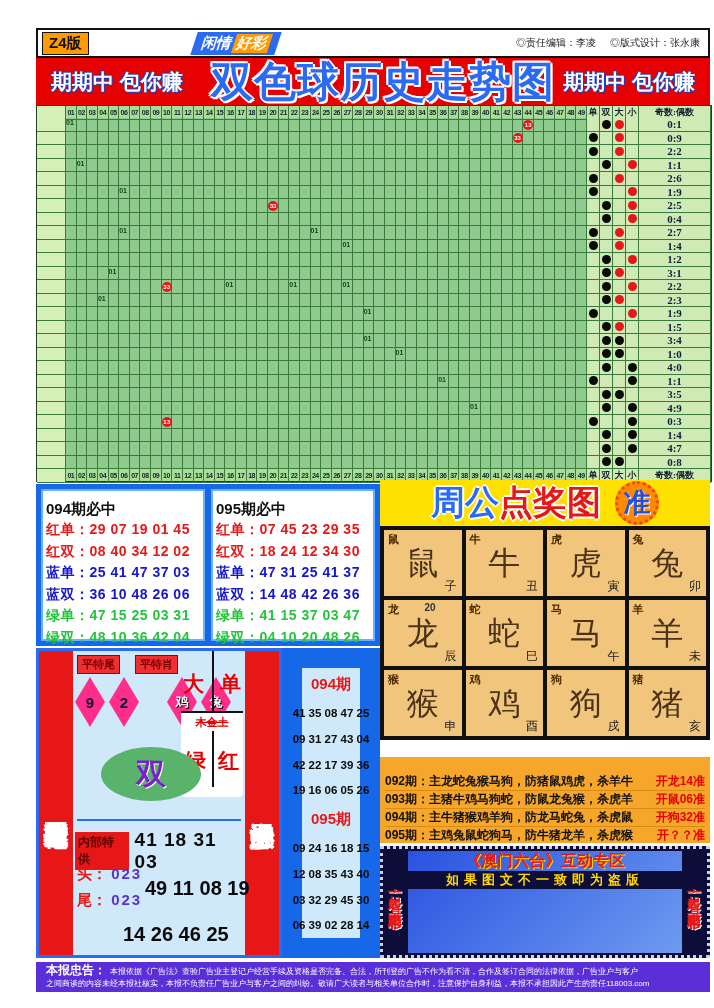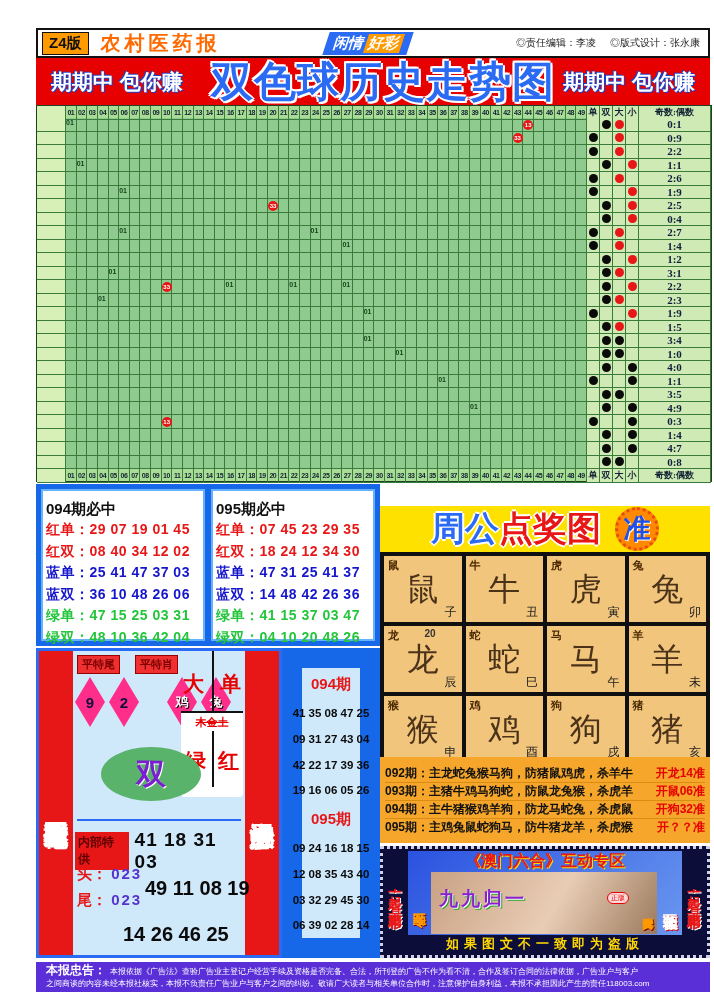--- a/index.html
+++ b/index.html
@@ -44,40 +44,40 @@
   .dot{width:9px;height:9px;border-radius:50%;}
   .dot.black{background:#0a0a0a;} .dot.red{background:#e81717;}
   
   .picks{position:absolute;left:36px;top:484px;width:344px;height:162px;background:#1668e8;
          display:flex;gap:6px;padding:5px;}
   .pickbox{flex:1;background:#fff;border:2px solid #66b2ff;padding:8px 3px;}
   .pick-title{font-weight:bold;font-size:15px;color:#111;line-height:20px;}
   .pick-line{font-weight:bold;font-size:14px;line-height:21.5px;white-space:nowrap;letter-spacing:0.5px;}
   .pc-red{color:#e81717;} .pc-blue{color:#1515cc;} .pc-green{color:#23c53b;}
   
-  .zhou{position:absolute;left:380px;top:506px;width:330px;}
+  .zhou{position:absolute;left:380px;top:480px;width:330px;}
   .zhou-title{background:#ffe100;height:46px;display:flex;align-items:center;justify-content:center;gap:14px;}
   .zt-text{font-size:34px;font-weight:bold;font-family:"DejaVu Serif",serif;
            text-shadow:-2px 0 #fff,2px 0 #fff,0 -2px #fff,0 2px #fff;}
   .zt-blue{color:#2b6bf3;} .zt-red{color:#e81717;}
   .zbadge{width:44px;height:44px;border-radius:50%;background:#ff8a00;border:3px dotted #e84a10;
           color:#1e50e8;font-size:27px;font-weight:bold;display:flex;align-items:center;
           justify-content:center;text-shadow:1px 1px 0 #fff;}
   .zodiac{background:#101010;padding:4px;display:grid;grid-template-columns:repeat(4,1fr);gap:4px;}
   .zcell{background:#f2c57c;height:66px;position:relative;}
   .z-animal{position:absolute;top:2px;left:4px;font-size:11px;font-weight:bold;color:#4a2800;
             font-family:"DejaVu Serif",serif;}
   .z-art{position:absolute;left:50%;top:52%;transform:translate(-50%,-50%);font-size:32px;
          color:#3a2410;font-family:"DejaVu Serif",serif;opacity:.9;}
   .z-branch{position:absolute;bottom:1px;right:5px;font-size:12px;color:#222;
             font-family:"DejaVu Serif",serif;}
   .z-note{position:absolute;top:2px;right:26px;font-size:10px;font-weight:bold;color:#333;}
   
   .preds{position:absolute;left:380px;top:757px;width:330px;height:86px;background:#f5a62b;
-         padding:8px 5px;display:flex;flex-direction:column;justify-content:space-around;}
+         padding:16px 5px;display:flex;flex-direction:column;justify-content:space-around;}
   .pred-row{display:flex;align-items:center;font-size:12px;font-weight:bold;color:#111;
             white-space:nowrap;border-bottom:1px solid #d88c12;}
   .pred-row:last-child{border-bottom:none;}
   .pred-result{margin-left:auto;color:#e60000;}
   
   .macau{position:absolute;left:380px;top:846px;width:330px;height:112px;background:#0d0d3a;
          border:3px dotted #cfcfe8;display:flex;}
   .vtext{writing-mode:vertical-rl;text-orientation:upright;display:flex;align-items:center;
          justify-content:center;}
   .mc-outer{width:25px;color:#e81717;font-size:14px;font-weight:bold;
@@ -142,21 +142,20 @@
           color:#fff;padding:2px 10px;font-size:8px;line-height:12px;}
   .footer b{font-size:12px;margin-right:4px;}
 </style>
 </head>
 <body>
 
 <div class="page">
 
   <div class="masthead">
     <span class="edition">Z4版</span>
-    <span class="papername">农村医药报</span>
     <span class="ribbon">
         <span>闲情</span>
         <span class="hot">好彩</span>
       </span>
     <span class="credits">
       <span>◎责任编辑：李凌</span>
       <span>◎版式设计：张永康</span>
     </span>
   </div>
 
@@ -2238,29 +2237,20 @@
         <span>095期：</span>
         <span>主鸡兔鼠蛇狗马，防牛猪龙羊，杀虎猴</span>
         <span class="pred-result">开？？准</span>
       </div>
     </div>
 
   <div class="macau">
     <div class="vtext mc-outer">一起看，更精彩！</div>
     <div class="mc-main">
       <div class="mc-title">《澳门六合》互动专区</div>
-      <div class="mc-mid">
-        <div class="vtext mc-inner-left">互动专区</div>
-        <div class="mc-photo">
-          <span class="mc-brand">九九归一</span>
-          <span class="mc-stamp">正版</span>
-          <span class="vtext mc-phototag">靓女传真</span>
-        </div>
-        <div class="vtext mc-inner-right">互相验证</div>
-      </div>
       <div class="mc-bottom">如果图文不一致即为盗版</div>
     </div>
     <div class="vtext mc-outer">一起看，更精彩！</div>
   </div>
 
   <div class="qixing">
     <div class="qx-banner vtext">七星彩合数分布图</div>
     <div class="qx-center">
       <span class="qx-tag" style="left:4px">平特尾</span>
       <span class="qx-tag" style="left:62px">平特肖</span>

